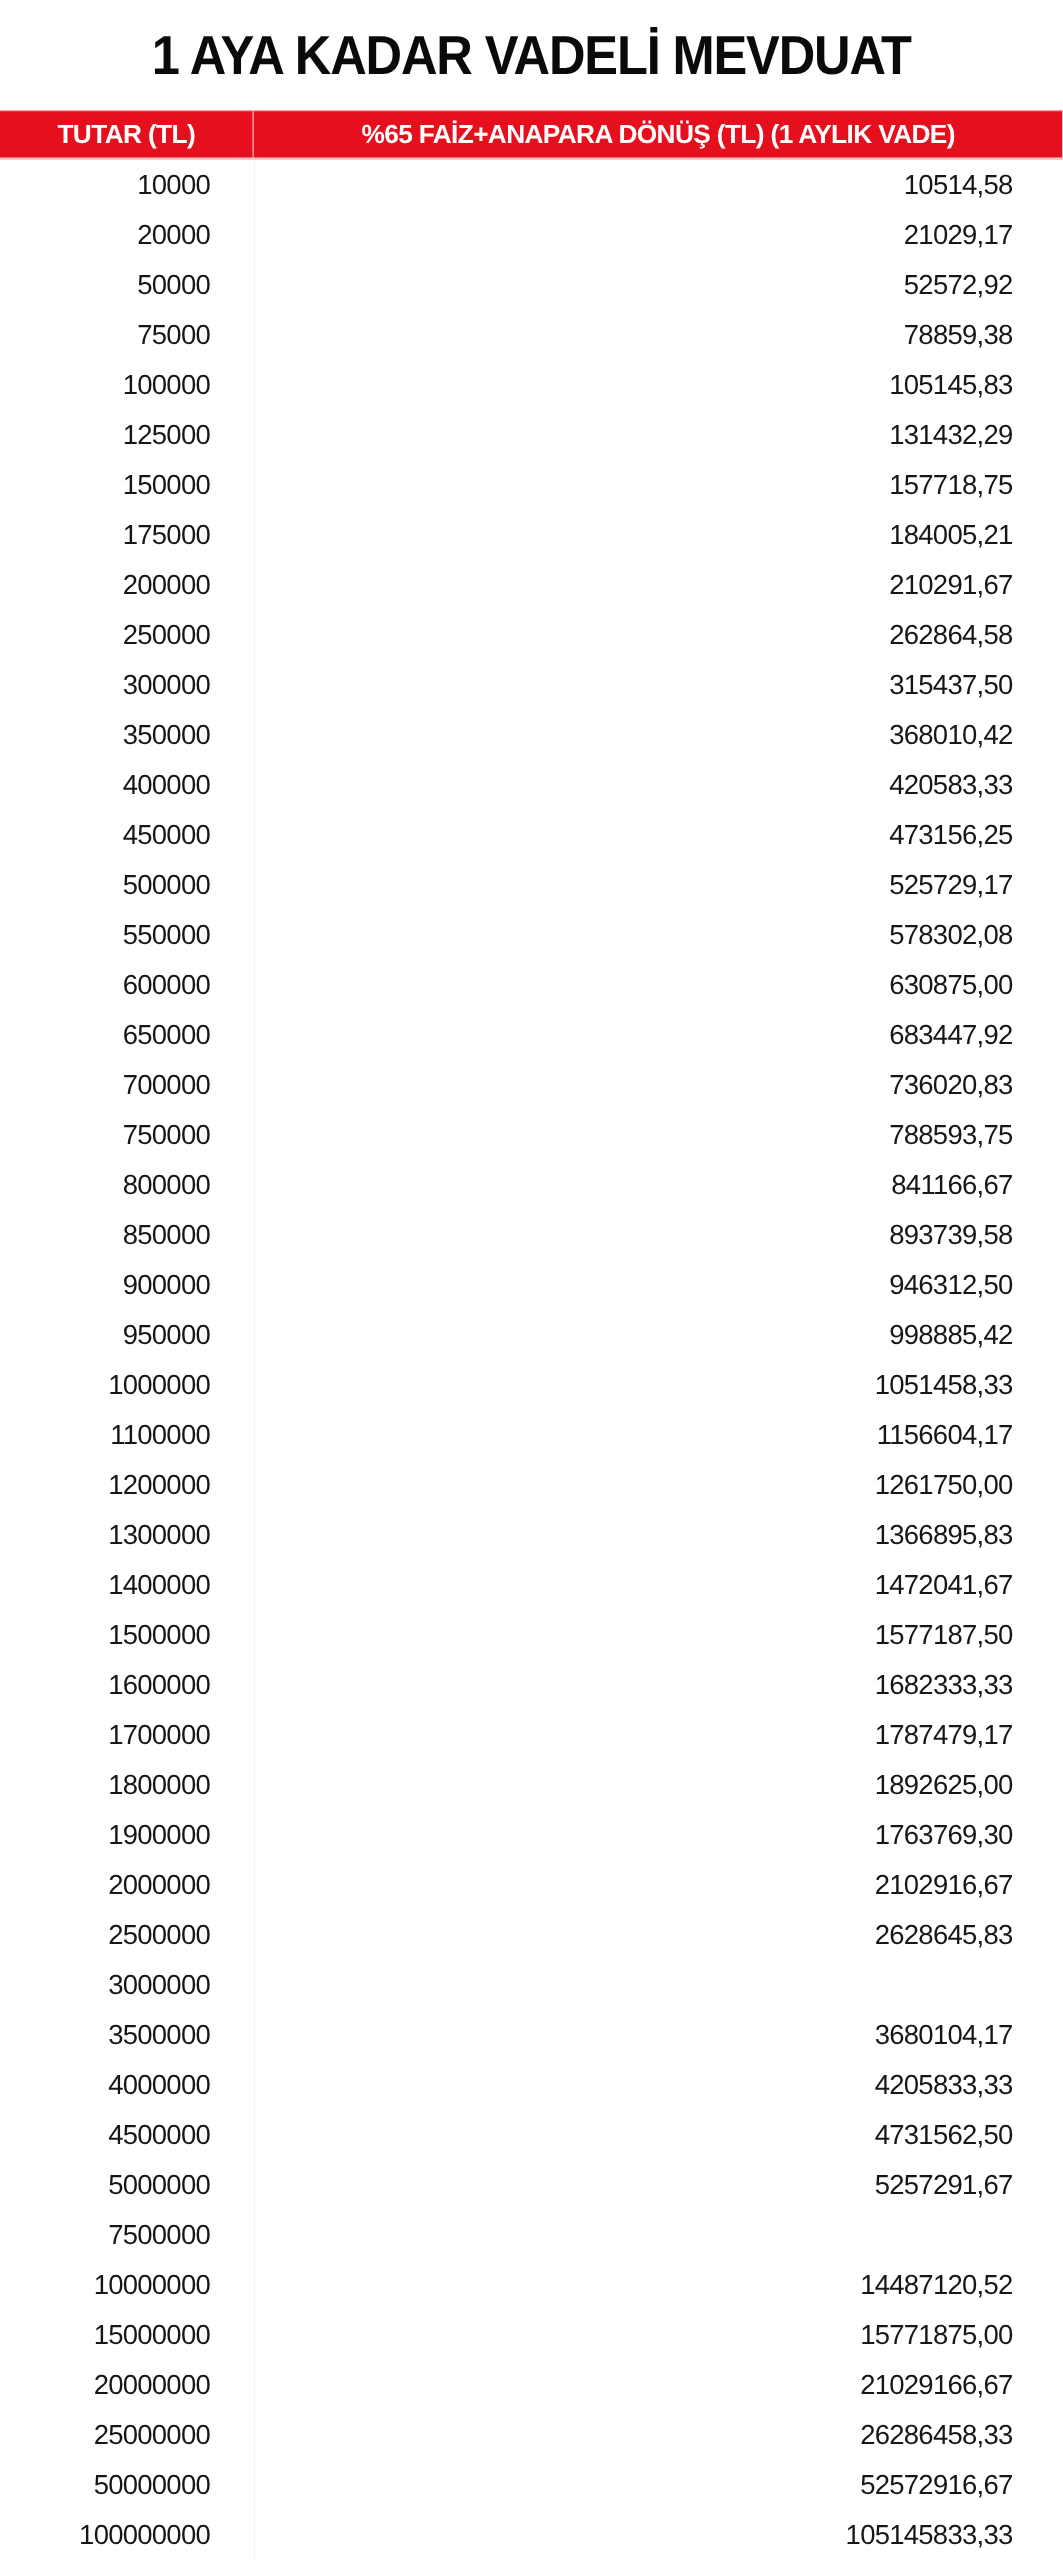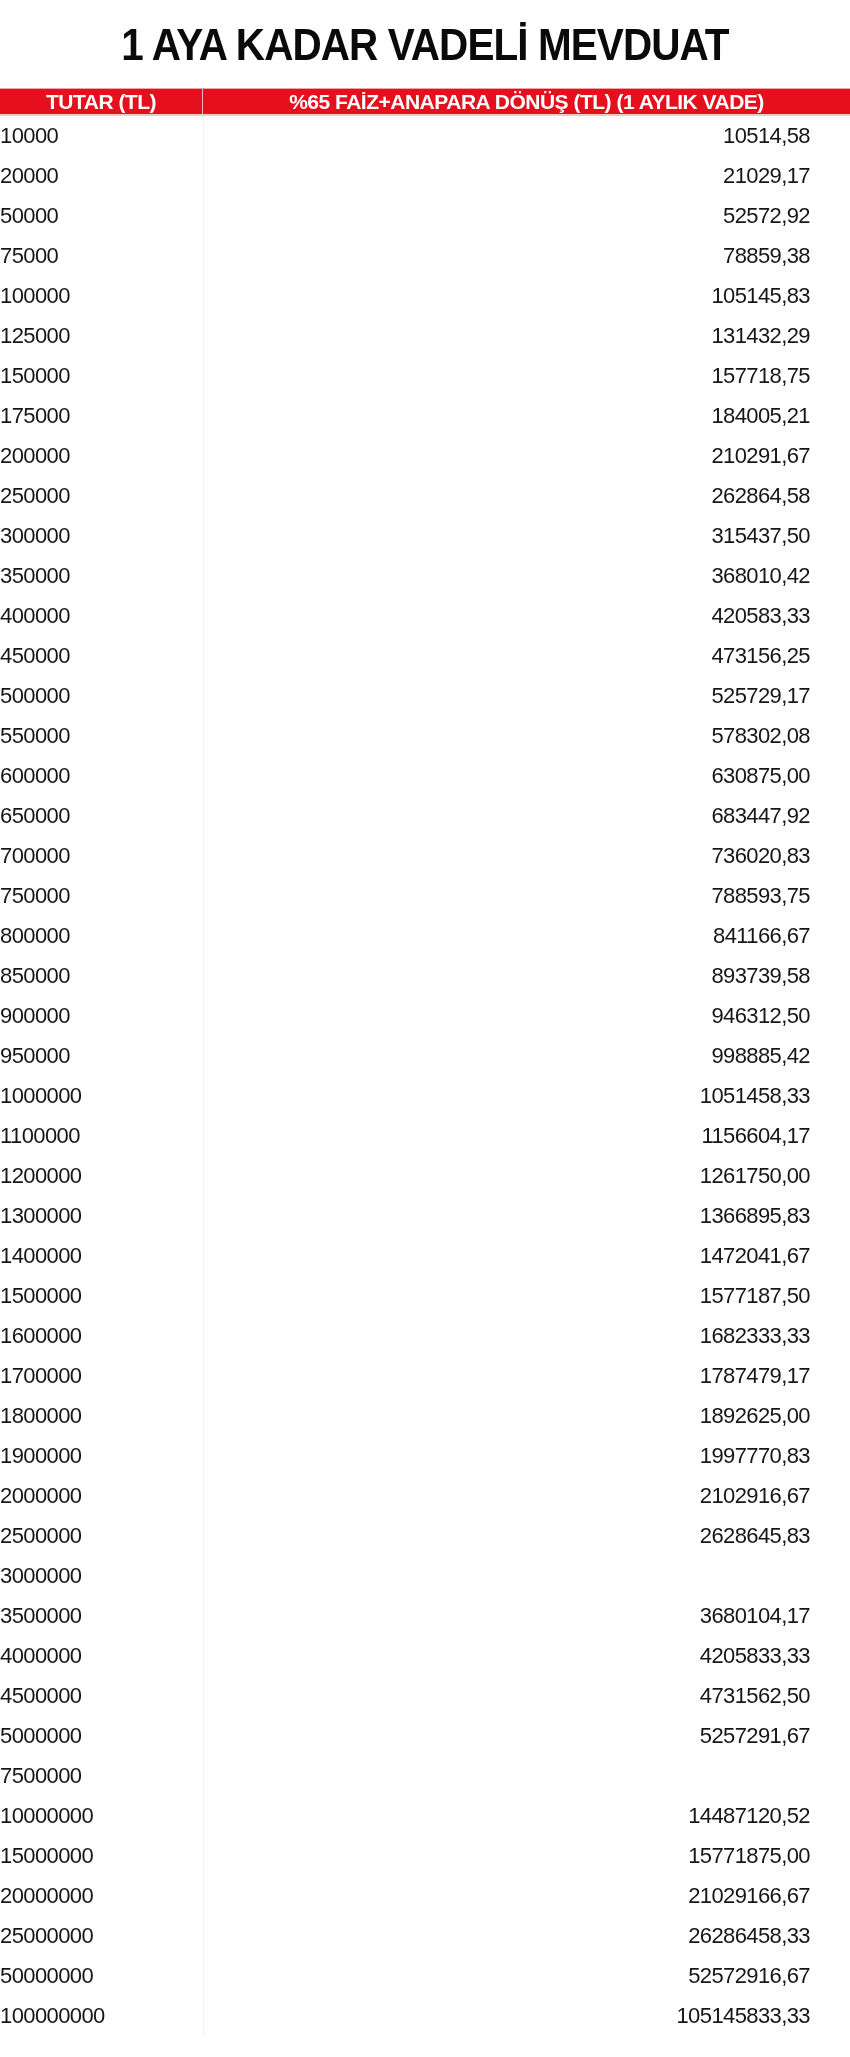--- a/index.html
+++ b/index.html
@@ -8,21 +8,21 @@
     height: 88px;
     display: flex; align-items: center; justify-content: center;
     font-family: "Liberation Sans", sans-serif;
     font-weight: 700; font-size: 44px; letter-spacing: -1px;
     color: #0a0a0a;
     transform: scaleX(0.92);
     padding-top: 2px;
     box-sizing: border-box;
   }
   .header {
-    height: 28px;
+    height: 40px;
     background: #e60f1d;
     display: flex;
     color: #fff;
     font-weight: 700;
     font-size: 21px;
     border-top: 1px solid #f4a0a6;
     border-bottom: 2px solid #f7c6c9;
     box-sizing: border-box;
   }
   .header .c1 {
@@ -34,21 +34,21 @@
   .header .c2 {
     flex: 1; display: flex; align-items: center; justify-content: center;
     letter-spacing: -0.5px;
   }
   .rows { position: relative; }
   .row {
     height: 40px; display: flex; align-items: center;
     font-size: 22px; letter-spacing: -0.6px; color: #161616;
   }
   .row .c1 {
-    width: 168px; box-sizing: border-box;
+    width: 168px; text-align: right; box-sizing: border-box;
   }
   .row .sep { width: 35px; align-self: stretch; border-right: 1px solid #f2f2f2; }
   .row .c2 {
     flex: 1; text-align: right; padding-right: 40px; box-sizing: border-box;
   }
 </style>
 </head>
 <body>
 
 <div class="title">1 AYA KADAR VADELİ MEVDUAT</div>
@@ -220,21 +220,21 @@
       <div class="c2">1787479,17</div>
     </div>
     <div class="row">
       <div class="c1">1800000</div>
       <div class="sep"></div>
       <div class="c2">1892625,00</div>
     </div>
     <div class="row">
       <div class="c1">1900000</div>
       <div class="sep"></div>
-      <div class="c2">1997770,83</div>
+      <div class="c2">1763769,30</div>
     </div>
     <div class="row">
       <div class="c1">2000000</div>
       <div class="sep"></div>
       <div class="c2">2102916,67</div>
     </div>
     <div class="row">
       <div class="c1">2500000</div>
       <div class="sep"></div>
       <div class="c2">2628645,83</div>

